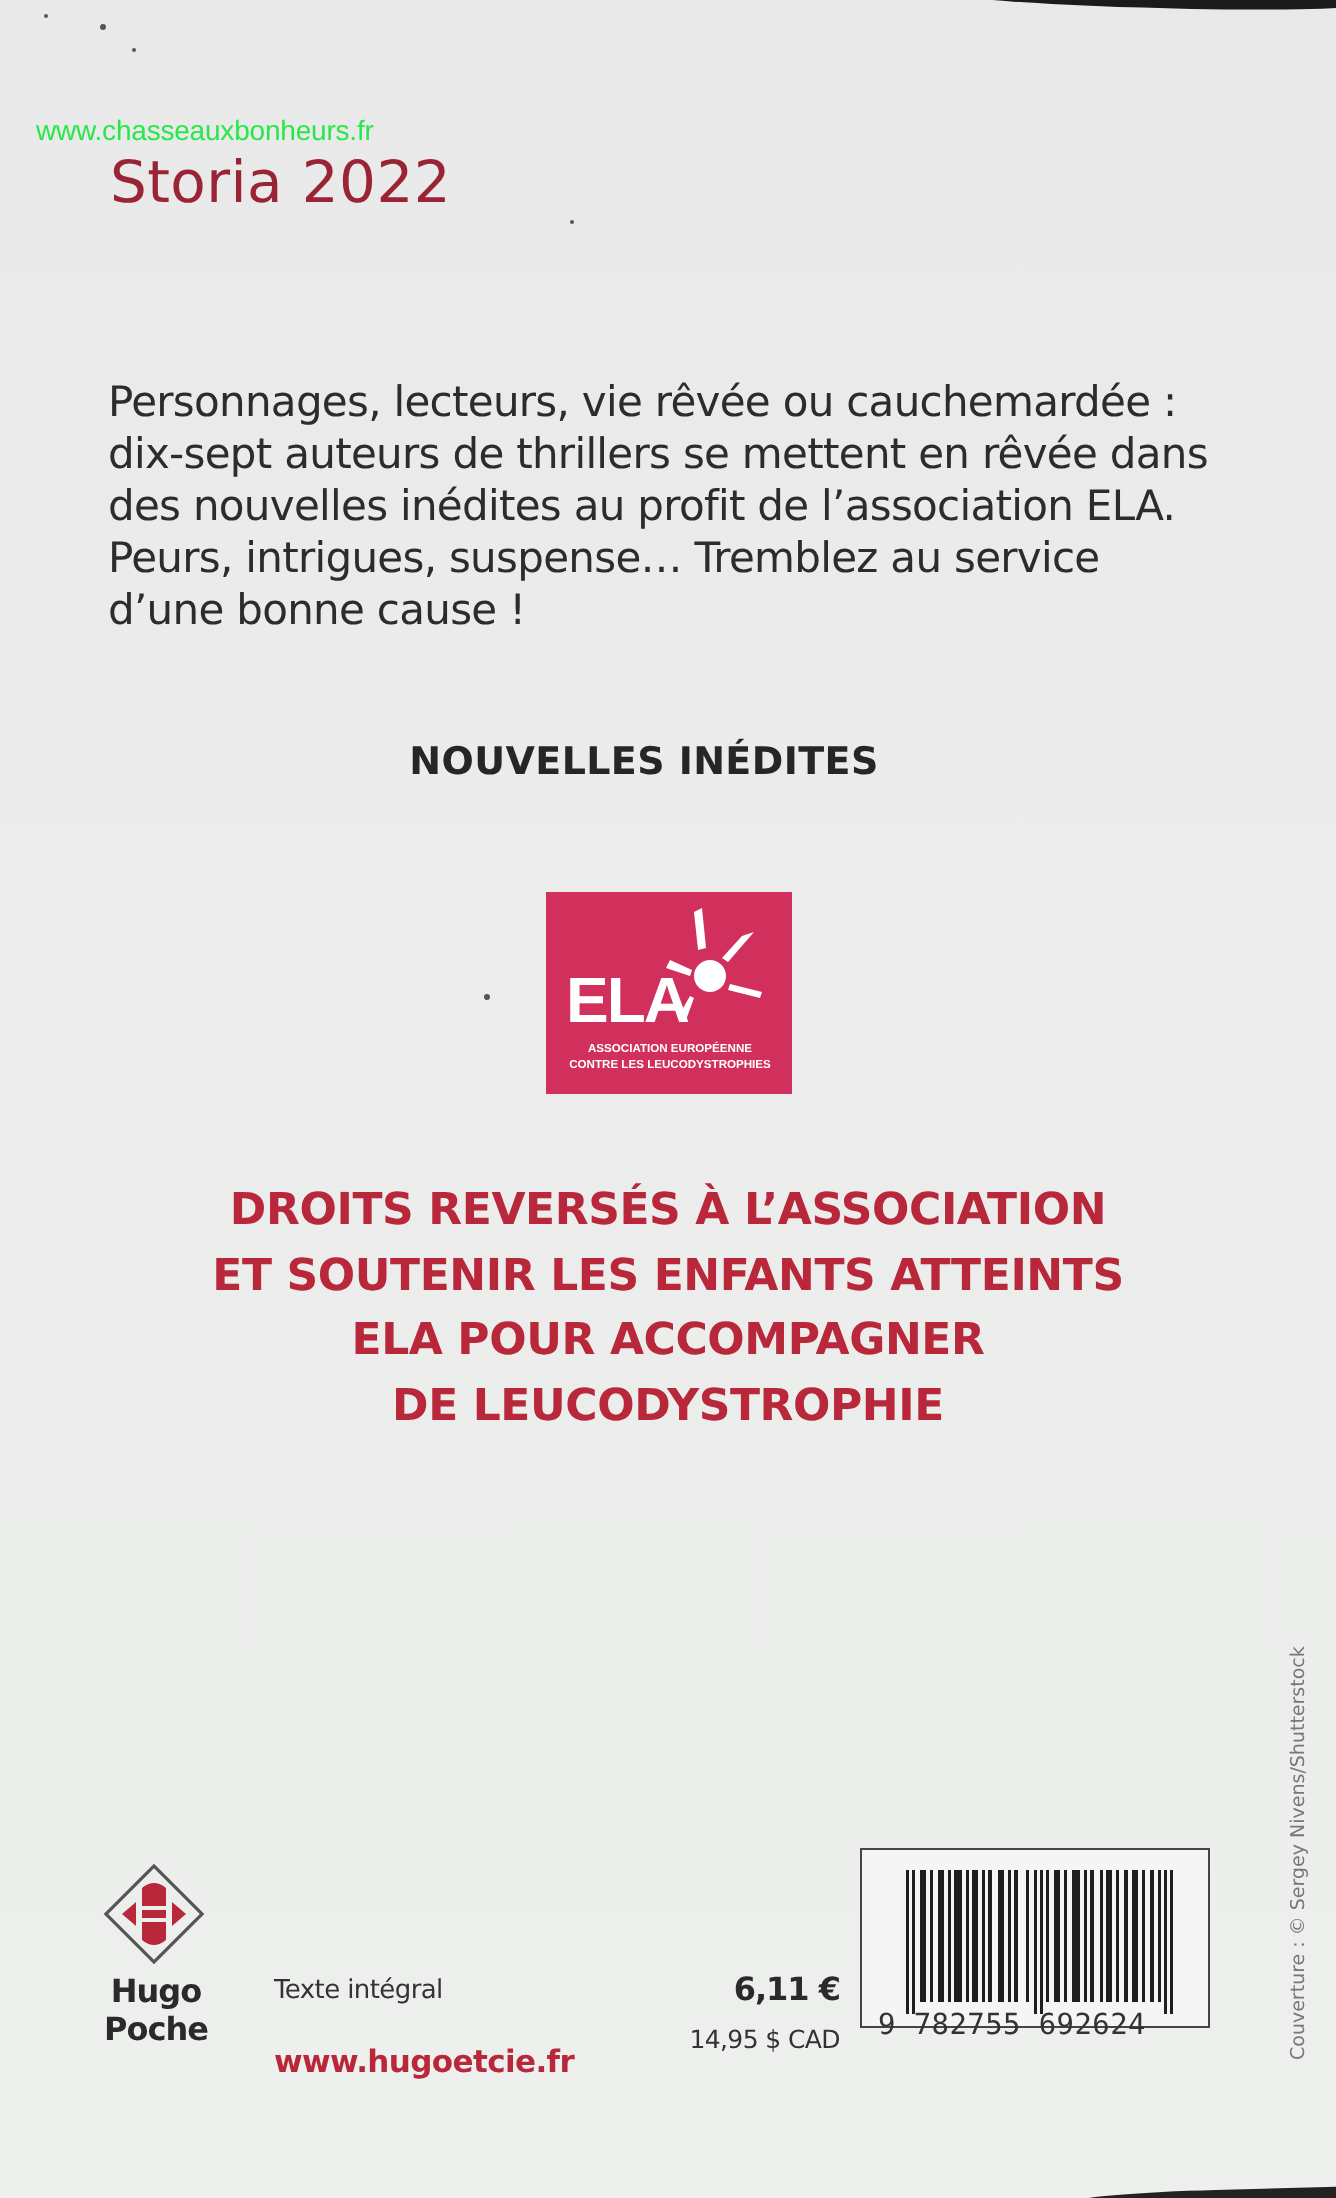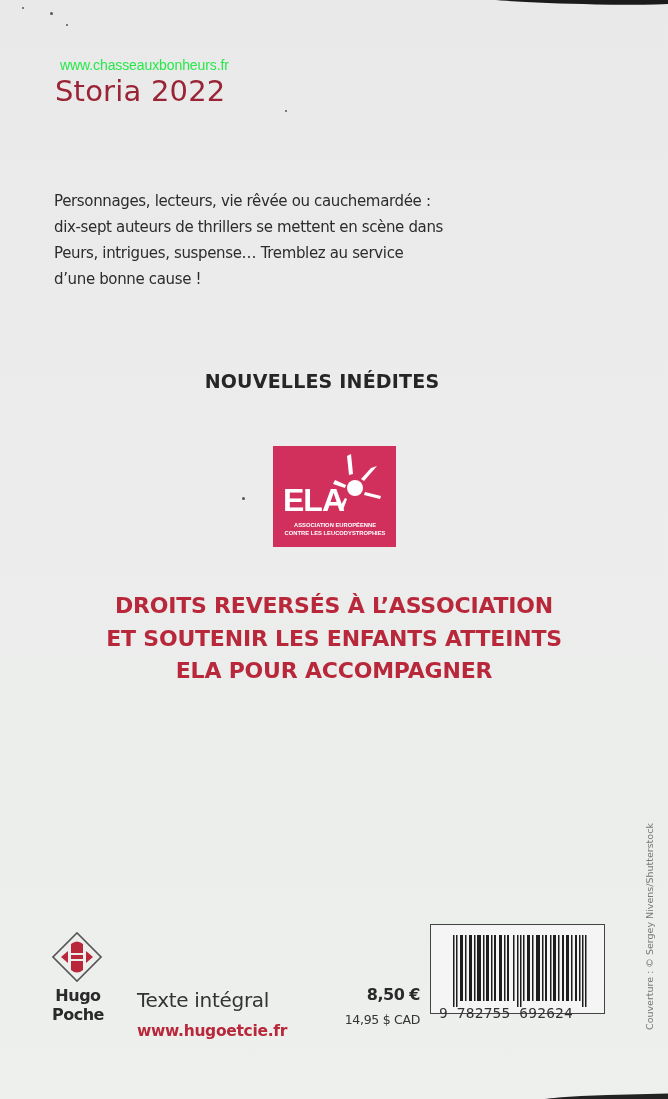--- a/index.html
+++ b/index.html
@@ -20,31 +20,31 @@
       background: #1b1b1b; border-radius: 0 0 40% 60%;
       transform: rotate(1.2deg);
     }
     .bottom-edge {
       position: absolute; right: -10px; bottom: -4px; width: 140px; height: 8px;
       background: #222; transform: rotate(-1.5deg); border-radius: 50% 0 0 0;
     }
     .watermark {
       position: absolute; left: 18px; top: 57px;
       font-family: "Liberation Sans", sans-serif;
-      font-size: 14px; color: #27e84a; letter-spacing: -0.1px; margin-left: 42px;
+      font-size: 14px; color: #27e84a; letter-spacing: -0.1px;
     }
     .series-title {
       position: absolute; left: 55px; top: 74px;
       font-family: "DejaVu Sans", sans-serif;
       font-size: 29px; color: #9a2335; letter-spacing: 0.2px; text-align: center;
     }
     .blurb {
       position: absolute; left: 54px; top: 188px; width: 600px;
       font-family: "DejaVu Sans", sans-serif;
-      font-size: 15px; line-height: 26px; color: #2c2c2c;
+      font-size: 21px; line-height: 26px; color: #2c2c2c;
       letter-spacing: -0.35px;
     }
     .blurb span { display: block; white-space: nowrap; }
     .section-heading {
       position: absolute; left: 0; width: 644px; top: 370px;
       text-align: center; font-family: "DejaVu Sans", sans-serif;
       font-weight: bold; font-size: 19px; color: #262626; letter-spacing: 0.2px;
     }
     .ela-logo {
       position: absolute; left: 273px; top: 446px; width: 123px; height: 101px;
@@ -81,21 +81,21 @@
     .hugo-logo { position: absolute; left: 49px; top: 929px; }
     .hugo-name {
       position: absolute; left: 52px; top: 986px;
       font-family: "DejaVu Sans", sans-serif; font-weight: bold;
       font-size: 16px; line-height: 19px; color: #2a2a2a; text-align: center;
       letter-spacing: -0.5px;
     }
     .hugo-name span { display: block; }
     .edition {
       position: absolute; left: 137px; top: 988px;
-      font-family: "DejaVu Sans", sans-serif; font-size: 20px; color: #333;
+      font-family: "DejaVu Sans", sans-serif; font-size: 13px; color: #333;
       letter-spacing: -0.3px;
     }
     .website {
       position: absolute; left: 137px; top: 1011px;
       font-family: "DejaVu Sans", sans-serif; font-weight: bold; font-size: 15.5px;
       color: #b8283a; letter-spacing: -0.3px; margin-top: 11px;
     }
     .price-eur {
       position: absolute; right: 248px; top: 985px;
       font-family: "DejaVu Sans", sans-serif; font-weight: bold; font-size: 16px;
@@ -129,21 +129,22 @@
   <div class="dot" style="left:66px;top:24px;width:2px;height:2px"></div>
   <div class="dot" style="left:285px;top:110px;width:2px;height:2px"></div>
   <div class="dot" style="left:242px;top:497px"></div>
 
   <div class="watermark">www.chasseauxbonheurs.fr</div>
 
   <div class="series-title">Storia 2022</div>
 
   <div class="blurb">
     <span>Personnages, lecteurs, vie rêvée ou cauchemardée :</span>
-    <span>dix-sept auteurs de thrillers se mettent en scène dans</span>
+    <span>dix-sept auteurs de thrillers se mettent en rêvée dans</span>
+    <span>des nouvelles inédites au profit de l’association ELA.</span>
     <span>Peurs, intrigues, suspense… Tremblez au service</span>
     <span>d’une bonne cause !</span>
   </div>
 
   <div class="section-heading">NOUVELLES INÉDITES</div>
 
   <div class="ela-logo">
     <svg width="60" height="72" viewBox="0 0 60 72">
       <circle cx="22" cy="38" r="8" fill="#fff"></circle>
       <path d="M14 6 L18 4 L20 24 L16 25 Z" fill="#fff"></path>
@@ -154,41 +155,42 @@
     </svg>
     <div class="ela-text">ELA</div>
     <div class="ela-sub l1">ASSOCIATION EUROPÉENNE</div>
     <div class="ela-sub l2">CONTRE LES LEUCODYSTROPHIES</div>
   </div>
 
   <div class="rights">
     <span>DROITS REVERSÉS À L’ASSOCIATION</span>
     <span>ET SOUTENIR LES ENFANTS ATTEINTS</span>
     <span>ELA POUR ACCOMPAGNER</span>
+    <span>DE LEUCODYSTROPHIE</span>
   </div>
 
   <div class="credit">Couverture : © Sergey Nivens/Shutterstock</div>
 
   <svg class="hugo-logo" width="56" height="56" viewBox="0 0 56 56">
     <rect x="11" y="11" width="34" height="34" transform="rotate(45 28 28)" fill="none" stroke="#555" stroke-width="1.6"></rect>
     <path d="M22 15 Q28 10 34 15 L34 24 L22 24 Z" fill="#b8283a"></path>
     <path d="M22 32 L34 32 L34 41 Q28 46 22 41 Z" fill="#b8283a"></path>
     <rect x="22" y="26" width="12" height="4" fill="#b8283a"></rect>
     <path d="M12 28 L19 22 L19 34 Z" fill="#b8283a"></path>
     <path d="M44 28 L37 22 L37 34 Z" fill="#b8283a"></path>
   </svg>
   <div class="hugo-name">
     <span>Hugo</span>
     <span>Poche</span>
   </div>
 
   <div class="edition">Texte intégral</div>
   <div class="website">www.hugoetcie.fr</div>
 
-  <div class="price-eur">8,50 €</div>
+  <div class="price-eur">6,11 €</div>
   <div class="price-cad">14,95 $ CAD</div>
 
   <div class="barcode-box">
     <svg class="barcode-bars" width="140" height="72" viewBox="0 0 140 72">
       <g fill="#1e1e1e">
         <rect x="0" y="0" width="1.5" height="72"></rect>
         <rect x="3" y="0" width="1.5" height="72"></rect>
         <rect x="7" y="0" width="3" height="66"></rect>
         <rect x="12" y="0" width="1.5" height="66"></rect>
         <rect x="16" y="0" width="3" height="66"></rect>

